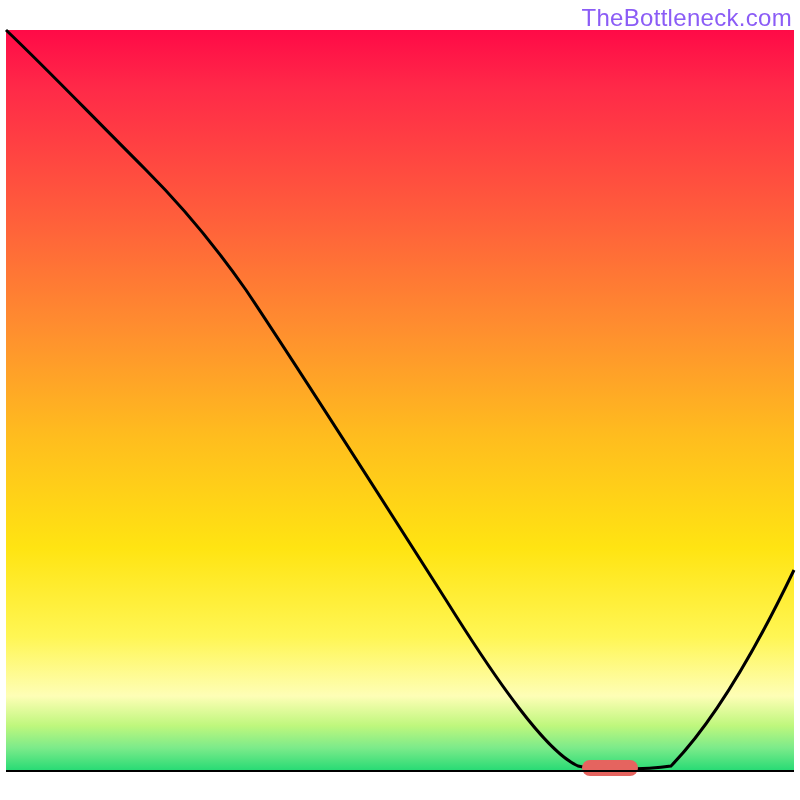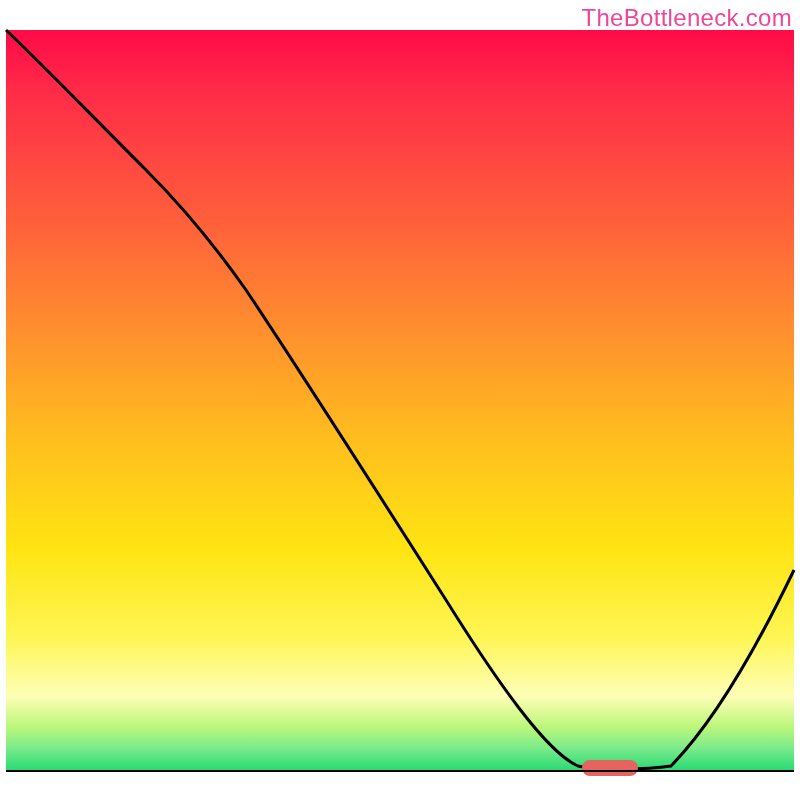--- a/index.html
+++ b/index.html
@@ -34,21 +34,21 @@
       #fefeb6 90%,
       #bff77d 94%,
       #7ceb8a 97%,
       #29db75 100%
     );
   }
   .watermark {
     position: absolute;
     top: 4px;
     right: 8px;
-    color: #ec4899;
+    color: #8b5cf6;
     font-size: 24px;
     font-weight: 500;
     user-select: none;
     letter-spacing: 0.3px;
   }
   svg.curve {
     position: absolute;
     left: 6px;
     top: 30px;
     width: 788px;

